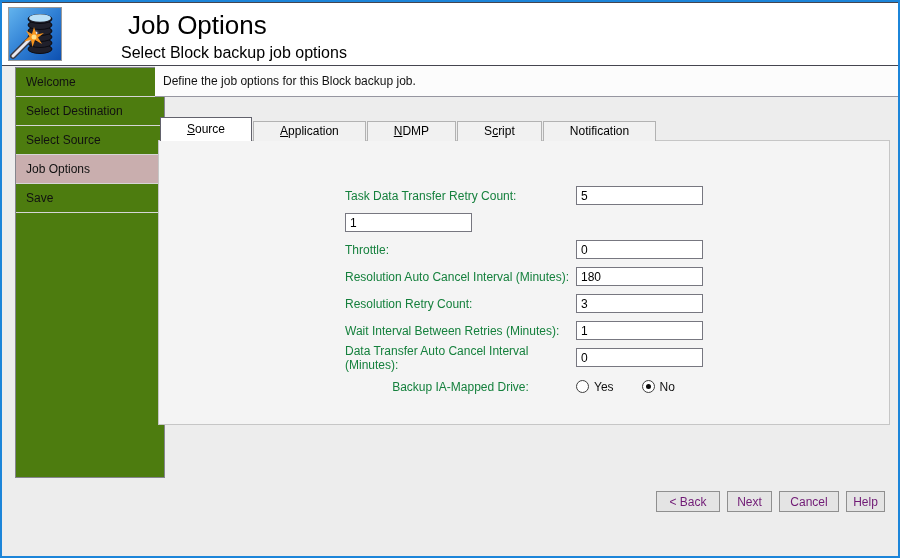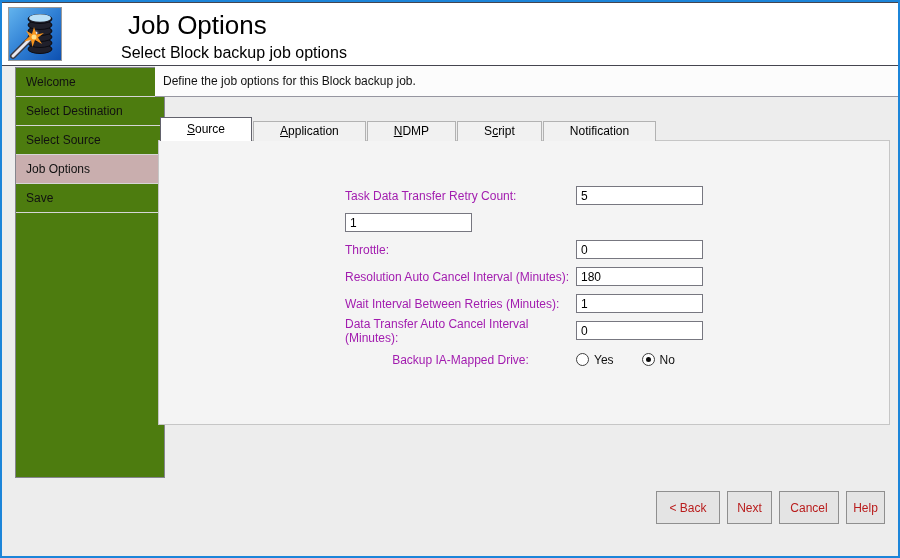--- a/index.html
+++ b/index.html
@@ -28,30 +28,30 @@
   .instruction { position:absolute; left:153px; top:0; width:743px; height:31px; background:#fcfcfc; border-bottom:1px solid #9696a0; font-size:12px; padding:8px 0 0 8px; }
   
   .tabs { position:absolute; left:158px; top:51px; height:24px; display:flex; align-items:flex-end; z-index:2; }
   .tab { background:#f1f1f1; border:1px solid #b2b2b2; border-bottom:none; height:20px; line-height:19px; padding:0 26px; font-size:12px; margin-right:1px; cursor:pointer; color:#000; }
   .tab.active { background:#ffffff; border-color:#62626c; height:24px; line-height:22px; }
   .tab .mn { text-decoration:underline; }
   
   .tabpanel { position:absolute; left:156px; top:74px; width:732px; height:285px; background:#f4f4f4; border:1px solid #c6c6c6; z-index:1; }
   .form { position:absolute; left:186px; top:41px; }
   .form-row { display:flex; align-items:center; height:27px; }
-  .form-row label { width:231px; font-size:12px; color:#a21caf; }
+  .form-row label { width:231px; font-size:12px; color:#15803d; }
   .form-row input { width:127px; height:19px; border:1px solid #777780; background:#fff; font-size:12px; padding:0 0 0 4px; font-family:"Liberation Sans",sans-serif; }
   .radio-row { margin-top:2px;text-align:center; }
   .radio-opt { display:inline-flex; align-items:center; margin-right:28px; cursor:pointer; }
   .radio { width:13px; height:13px; border:1px solid #3f3f3f; border-radius:50%; background:#fff; display:inline-block; position:relative; }
   .radio[data-checked="true"]::after { content:""; position:absolute; left:3px; top:3px; width:5px; height:5px; border-radius:50%; background:#0b0b0b; }
   .radio-opt .radio-label { margin-left:5px; font-size:12px; }
   
   .footer-buttons { position:absolute; right:13px; top:425px; display:flex; gap:7px; }
-  .footer-buttons button { height:33px; background:#e4e4e4; border:1px solid #8f8f8f; font-size:12px; color:#b91c1c; cursor:pointer; font-family:"Liberation Sans",sans-serif; }
+  .footer-buttons button { height:21px; background:#e4e4e4; border:1px solid #8f8f8f; font-size:12px; color:#701a75; cursor:pointer; font-family:"Liberation Sans",sans-serif; }
   .w-back{width:64px} .w-next{width:45px} .w-cancel{width:60px} .w-help{width:39px}
 </style>
 </head>
 <body>
 
 <div class="window">
 
 
   <div class="header">
     <span class="logo">
@@ -114,20 +114,24 @@
         </div>
         <div class="form-row">
           <label>Throttle:</label>
           <input value="0" style="">
         </div>
         <div class="form-row">
           <label>Resolution Auto Cancel Interval (Minutes):</label>
           <input value="180" style="">
         </div>
         <div class="form-row">
+          <label>Resolution Retry Count:</label>
+          <input value="3" style="">
+        </div>
+        <div class="form-row">
           <label>Wait Interval Between Retries (Minutes):</label>
           <input value="1" style="">
         </div>
         <div class="form-row">
           <label>Data Transfer Auto Cancel Interval (Minutes):</label>
           <input value="0" style="">
         </div>
         <div class="form-row radio-row">
           <label>Backup IA-Mapped Drive:</label>
           <span class="radio-opt">

